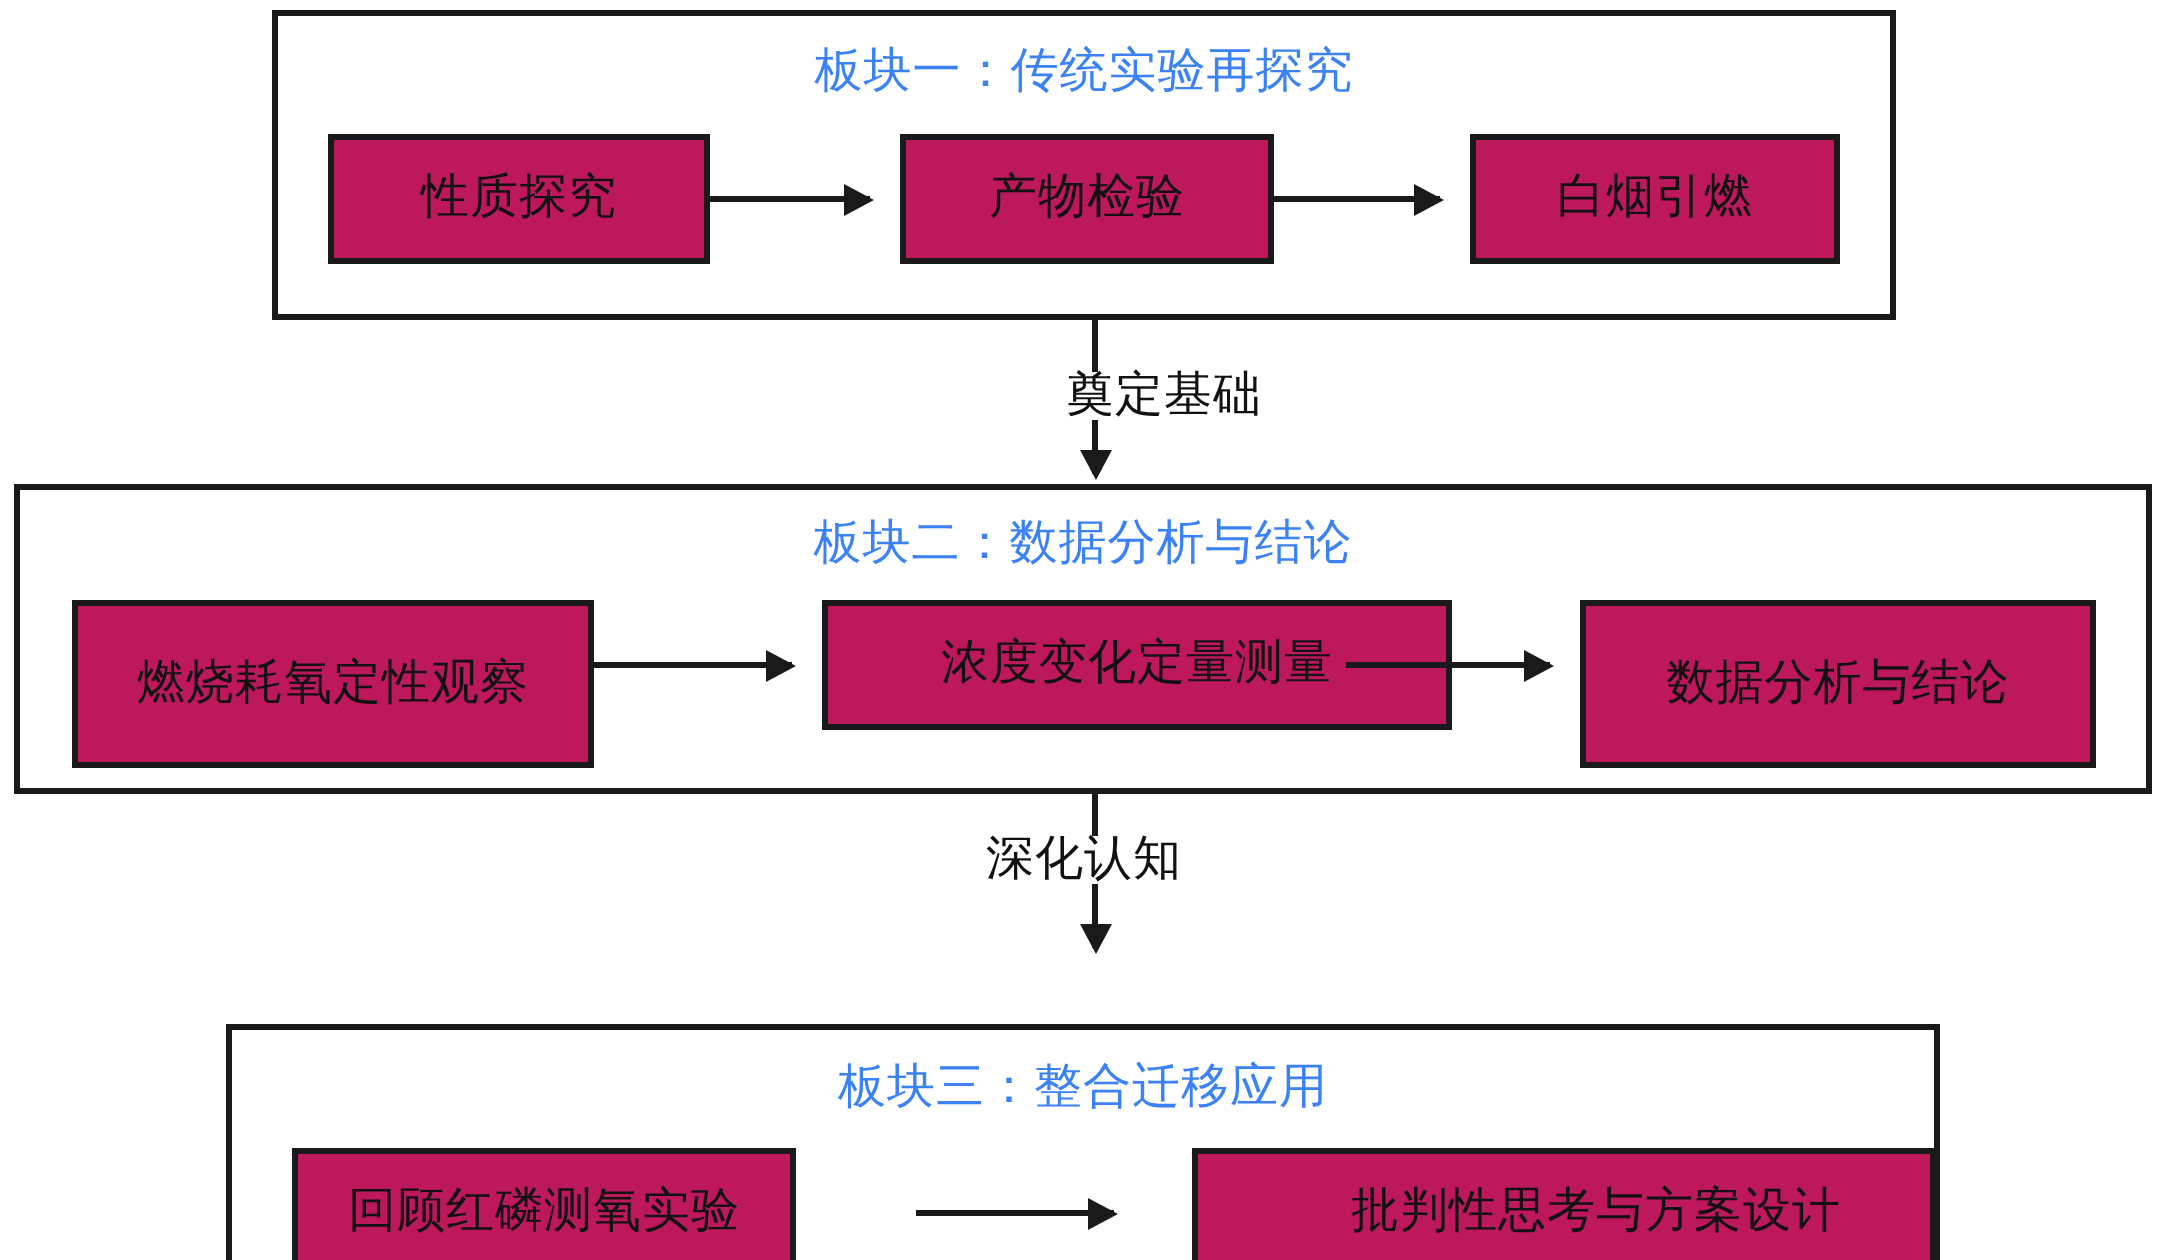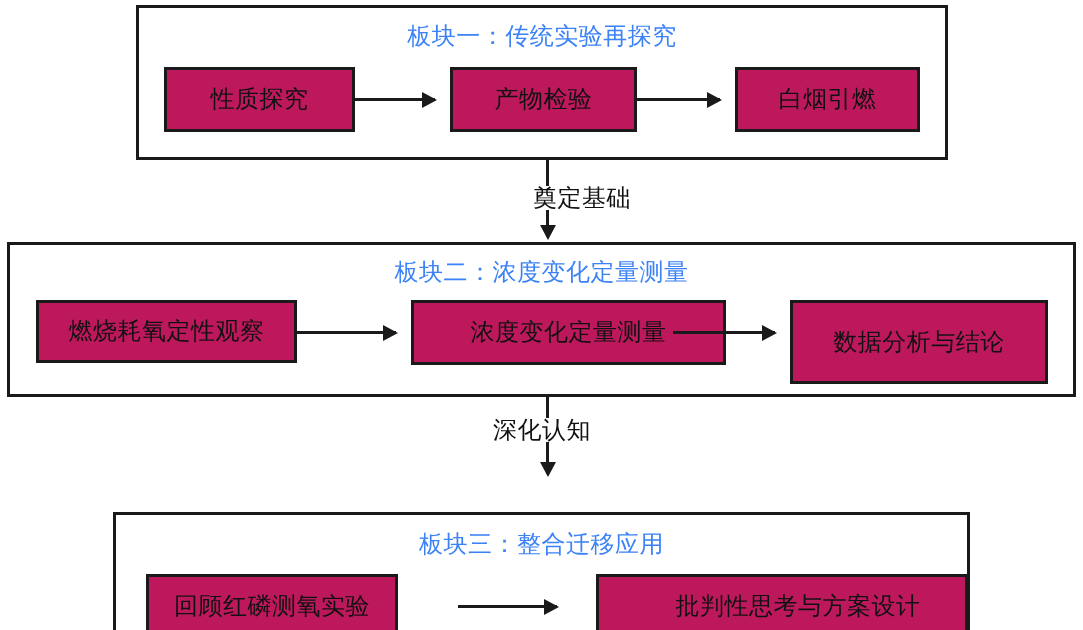--- a/index.html
+++ b/index.html
@@ -126,23 +126,23 @@
     </div>
 
     <div class="h-arrow" style="left:216px; top:90px; width:80px;"></div>
     <div class="h-arrow" style="left:498px; top:90px; width:83px;"></div>
   </div>
 
   <div class="v-arrow" style="left:546px; top:160px; height:77px;"></div>
   <div class="v-label" style="left:487px; top:186px;margin-left:40px;">奠定基础</div>
 
   <div class="panel" style="left:7px; top:242px; width:1069px; height:155px;">
-    <div class="panel-title" style="top:15px;">板块二：浓度变化定量测量</div>
+    <div class="panel-title" style="top:15px;">板块二：数据分析与结论</div>
 
-    <div class="node" style="left:26px; top:55px; width:261px; height:63px;">
+    <div class="node" style="left:26px; top:55px; width:261px; height:84px;">
       <span>燃烧耗氧定性观察</span>
     </div>
 
     <div class="node" style="left:401px; top:55px; width:315px; height:65px;">
       <span>浓度变化定量测量</span>
     </div>
 
     <div class="node" style="left:780px; top:55px; width:258px; height:84px;">
       <span>数据分析与结论</span>
     </div>

